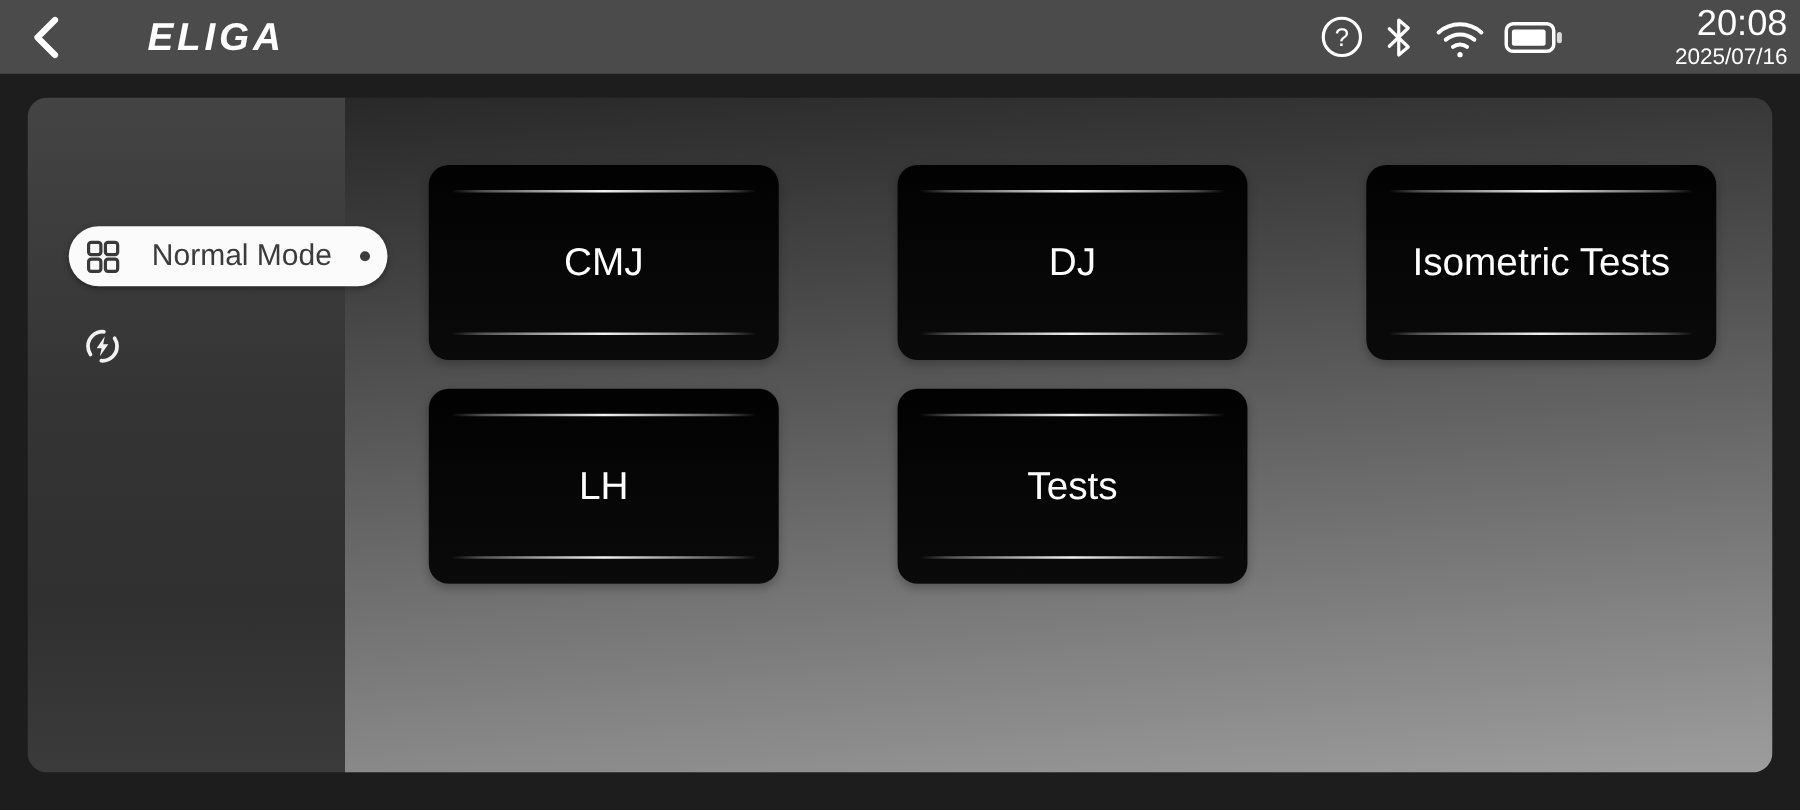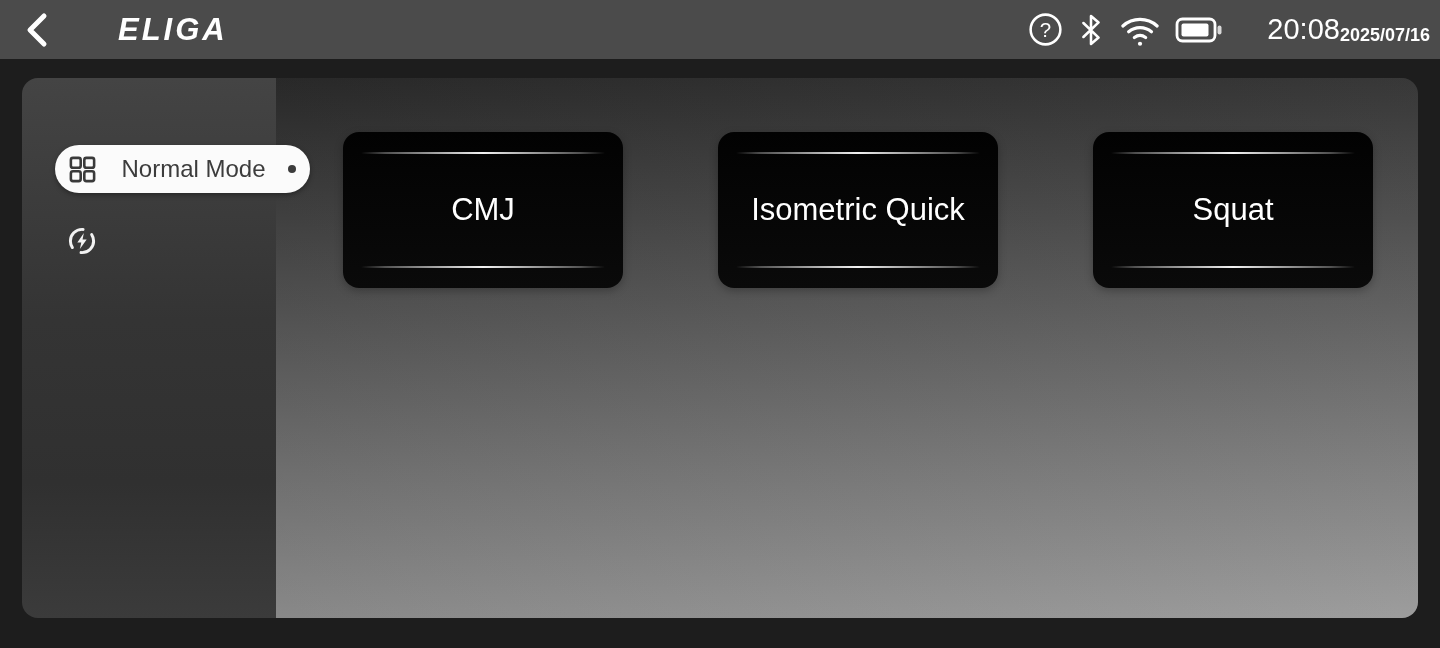--- a/index.html
+++ b/index.html
@@ -21,35 +21,35 @@
     box-sizing:border-box;padding:0 10px 0 22px;
   }
   .back-button{width:44px;height:44px;display:flex;align-items:center;justify-content:flex-start;cursor:pointer;}
   .logo{
     margin-left:52px;
     font-style:italic;font-weight:800;font-size:31px;line-height:1;
     color:#ffffff;letter-spacing:3px;
   }
   .status{margin-left:auto;display:flex;align-items:center;gap:14px;}
   .status-icon{display:flex;align-items:center;justify-content:center;}
-  .time-block{display:flex;align-items:flex-end;margin-left:30px;color:#ffffff;min-width:135px;}
+  .time-block{display:flex;flex-direction:column;align-items:flex-end;margin-left:30px;color:#ffffff;min-width:135px;}
   .time{font-size:29px;line-height:31px;font-weight:400;}
-  .date{font-size:18px;line-height:20px;font-weight:700;}
+  .date{font-size:18px;line-height:20px;font-weight:400;}
 
   
   .panel{
     position:absolute;left:22px;top:78px;width:1396px;height:540px;
     border-radius:16px;overflow:hidden;
     display:flex;
   }
   .sidebar{
     flex:0 0 254px;width:254px;
     background:linear-gradient(180deg,#444444 0%,#343434 45%,#303030 75%,#3b3b3b 100%);
     display:flex;flex-direction:column;gap:24px;
-    padding-top:67px;box-sizing:border-box;
+    padding-top:103px;box-sizing:border-box;
     position:relative;z-index:2;
   }
   .side-item{
     width:255px;height:48px;margin-left:33px;
     border-radius:26px;
     display:flex;align-items:center;
     box-sizing:border-box;padding:0 14px 0 10px;
     color:#f2f2f2;font-size:24px;
     cursor:pointer;flex:0 0 48px;
   }
@@ -171,22 +171,28 @@
       </div>
 
 
     </div>
 
     <div class="main">
       <div class="test-btn">
           <span>CMJ</span>
         </div>
       <div class="test-btn">
-          <span>Isometric Quick</span>
+          <span>DJ</span>
         </div>
       <div class="test-btn">
-          <span>Squat</span>
+          <span>Isometric Tests</span>
+        </div>
+      <div class="test-btn">
+          <span>LH</span>
+        </div>
+      <div class="test-btn">
+          <span>Tests</span>
         </div>
     </div>
 
   </div>
 
 </div>
 
 </body></html>

